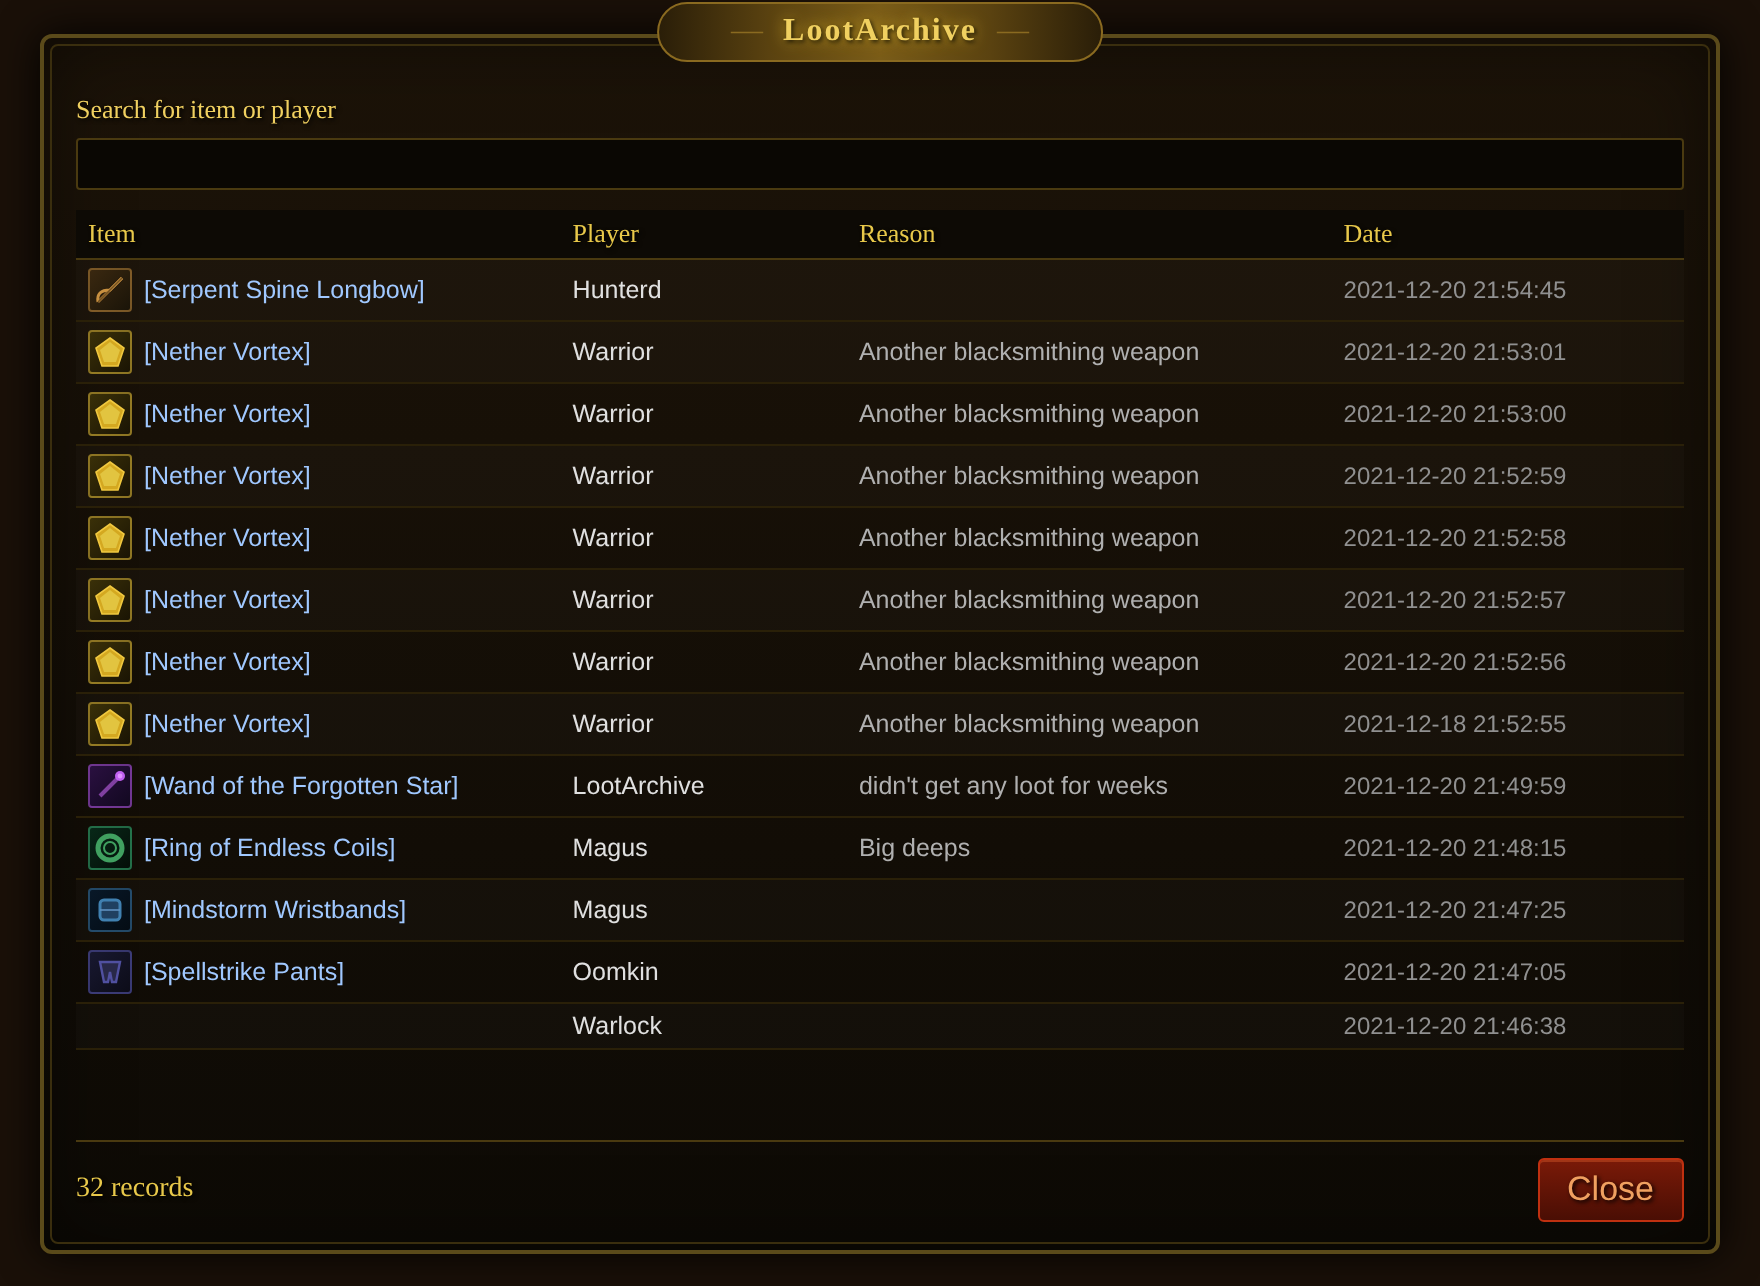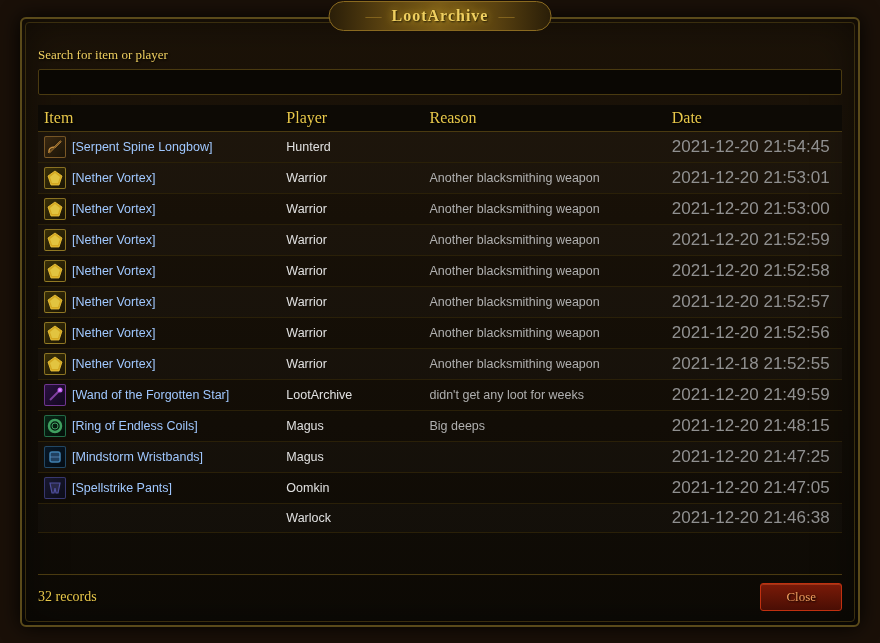--- a/index.html
+++ b/index.html
@@ -121,21 +121,21 @@
       border-radius: 2px;
     }
 
     table {
       width: 100%;
       border-collapse: collapse;
     }
 
     thead tr th {
       color: #e8c84a;
-      font-size: 16px;
+      font-size: 13px;
       font-weight: normal;
       padding: 4px 6px;
       text-align: left;
       border-bottom: 1px solid #4a3a10;
       background: #0d0a05;
       font-family: 'Times New Roman', serif;
       text-shadow: 1px 1px 2px #000;
       position: sticky;
       top: 0;
       z-index: 2;
@@ -172,21 +172,21 @@
     }
 
     .item-link {
       color: #a0c8ff;
       text-decoration: none;
       font-size: 12.5px;
     }
 
     .player-col { color: #e0e0e0; }
     .reason-col { color: #b0b0b0; }
-    .date-col { color: #909090; font-size: 17px; }
+    .date-col { color: #909090; font-size: 12px; }
 
     
     .footer {
       display: flex;
       align-items: center;
       justify-content: space-between;
       padding: 8px 0 0 0;
       border-top: 1px solid #4a3a10;
       margin-top: 6px;
     }
@@ -195,23 +195,23 @@
       color: #e8c84a;
       font-size: 14px;
       text-shadow: 1px 1px 2px #000;
     }
 
     .close-button {
       background: linear-gradient(180deg, #7a1a08, #4a0e04);
       border: 1px solid #c03010;
       border-radius: 3px;
       color: #f0a060;
-      font-size: 13px;
-      font-family: Liberation Serif, serif;
-      padding: 5px 25px;
+      font-size: 17px;
+      font-family: Liberation Sans, sans-serif;
+      padding: 5px 14px;
       cursor: pointer;
       text-shadow: 1px 1px 2px #000;
       box-shadow: inset 0 1px 0 rgba(255,120,60,0.3);
     }
   </style>
 </head>
 <body>
 
 <div class="window">
   <div class="title-bar">

